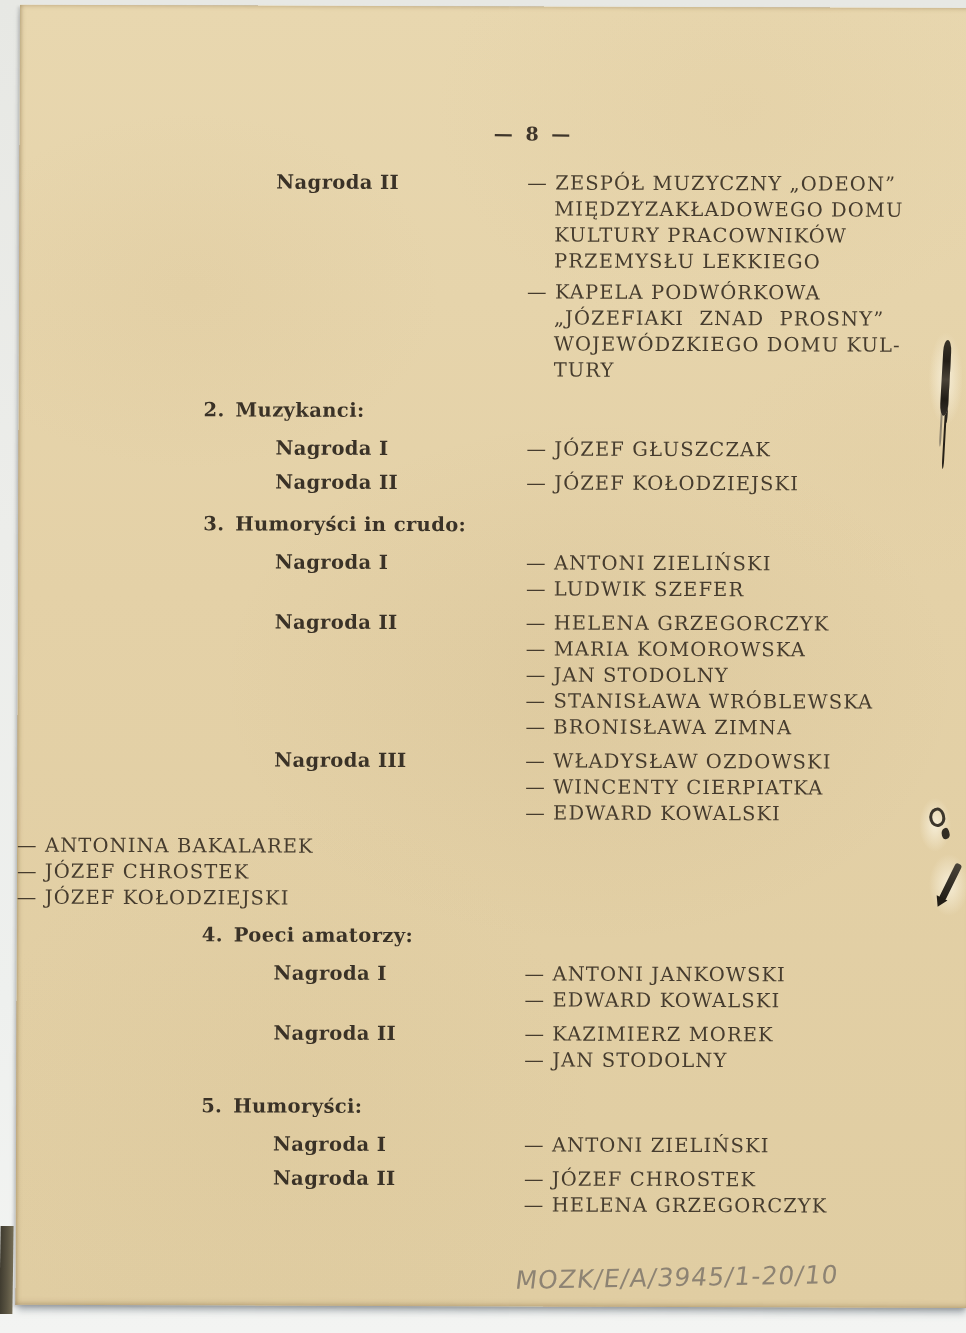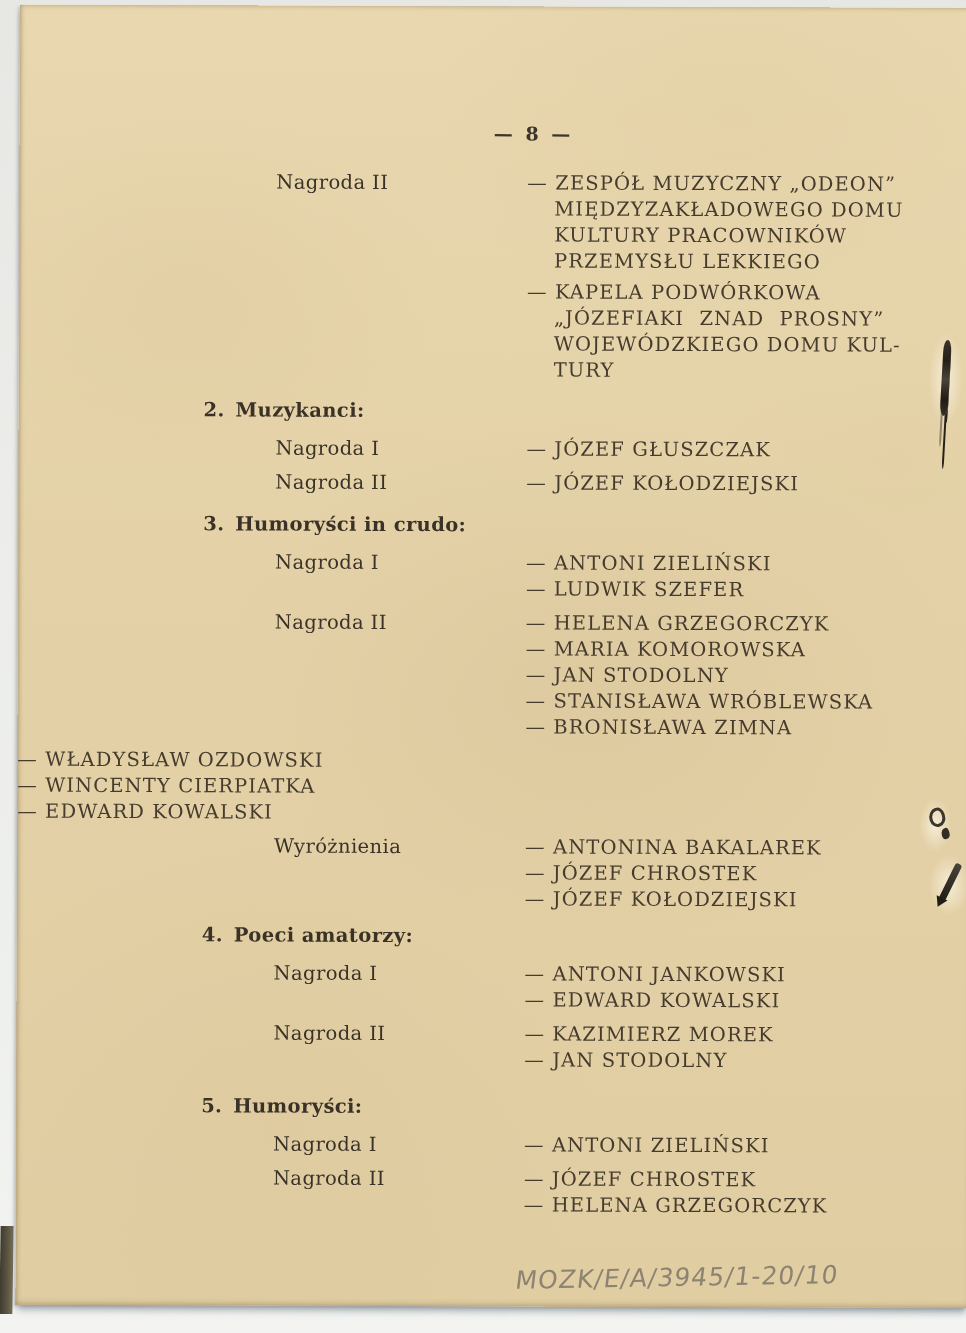--- a/index.html
+++ b/index.html
@@ -36,21 +36,21 @@
     position:absolute;top:116px;left:514px;transform:translateX(-50%);
     font-weight:bold;font-size:19px;letter-spacing:3px;color:#3e352a;white-space:nowrap;
   }
   .block{position:absolute;left:0;width:100%;}
   .heading{padding-left:185px;font-weight:bold;font-size:19.5px;color:#3a3227;line-height:26px;letter-spacing:.4px;white-space:nowrap;}
   .heading .num{display:inline-block;width:32px;}
   .entries{margin-top:12px;}
   .entry{display:flex;margin-bottom:8px;}
   .entry .label{
     flex:none;margin-left:257px;width:251px;
-    font-weight:normal;font-size:19.5px;color:#3a3227;line-height:26px;letter-spacing:.4px;
+    font-weight:bold;font-size:19.5px;color:#3a3227;line-height:26px;letter-spacing:.4px;
   }
   .groups{flex:1;min-width:0;}
   .line{font-size:19.5px;line-height:26px;color:#463c2e;letter-spacing:1.1px;white-space:nowrap;}
   .line.cont{padding-left:27px;}
   .line.justify-wide{word-spacing:8px;}
   .continuation-block .group + .group{margin-top:5px;}
   
   .handwriting{
     position:absolute;left:500px;top:1256px;
     font-family:"DejaVu Sans","Liberation Sans",sans-serif;
@@ -161,34 +161,34 @@
               </div>
               <div class="group">
                 <div class="line">— STANISŁAWA WRÓBLEWSKA</div>
               </div>
               <div class="group">
                 <div class="line">— BRONISŁAWA ZIMNA</div>
               </div>
             </div>
           </div>
           <div class="entry">
+            <div class="label">Nagroda III</div>
             <div class="groups">
               <div class="group">
                 <div class="line">— WŁADYSŁAW OZDOWSKI</div>
               </div>
               <div class="group">
                 <div class="line">— WINCENTY CIERPIATKA</div>
               </div>
               <div class="group">
                 <div class="line">— EDWARD KOWALSKI</div>
               </div>
             </div>
           </div>
           <div class="entry">
-            <div class="label">Wyróżnienia</div>
             <div class="groups">
               <div class="group">
                 <div class="line">— ANTONINA BAKALAREK</div>
               </div>
               <div class="group">
                 <div class="line">— JÓZEF CHROSTEK</div>
               </div>
               <div class="group">
                 <div class="line">— JÓZEF KOŁODZIEJSKI</div>
               </div>

